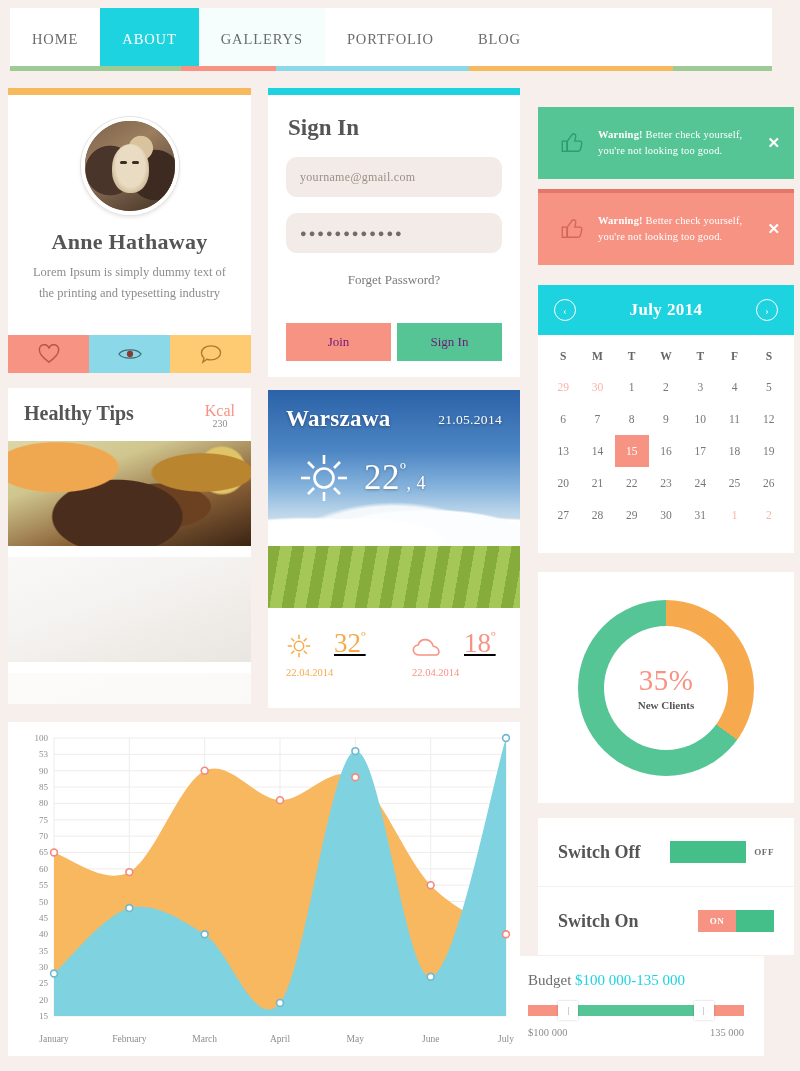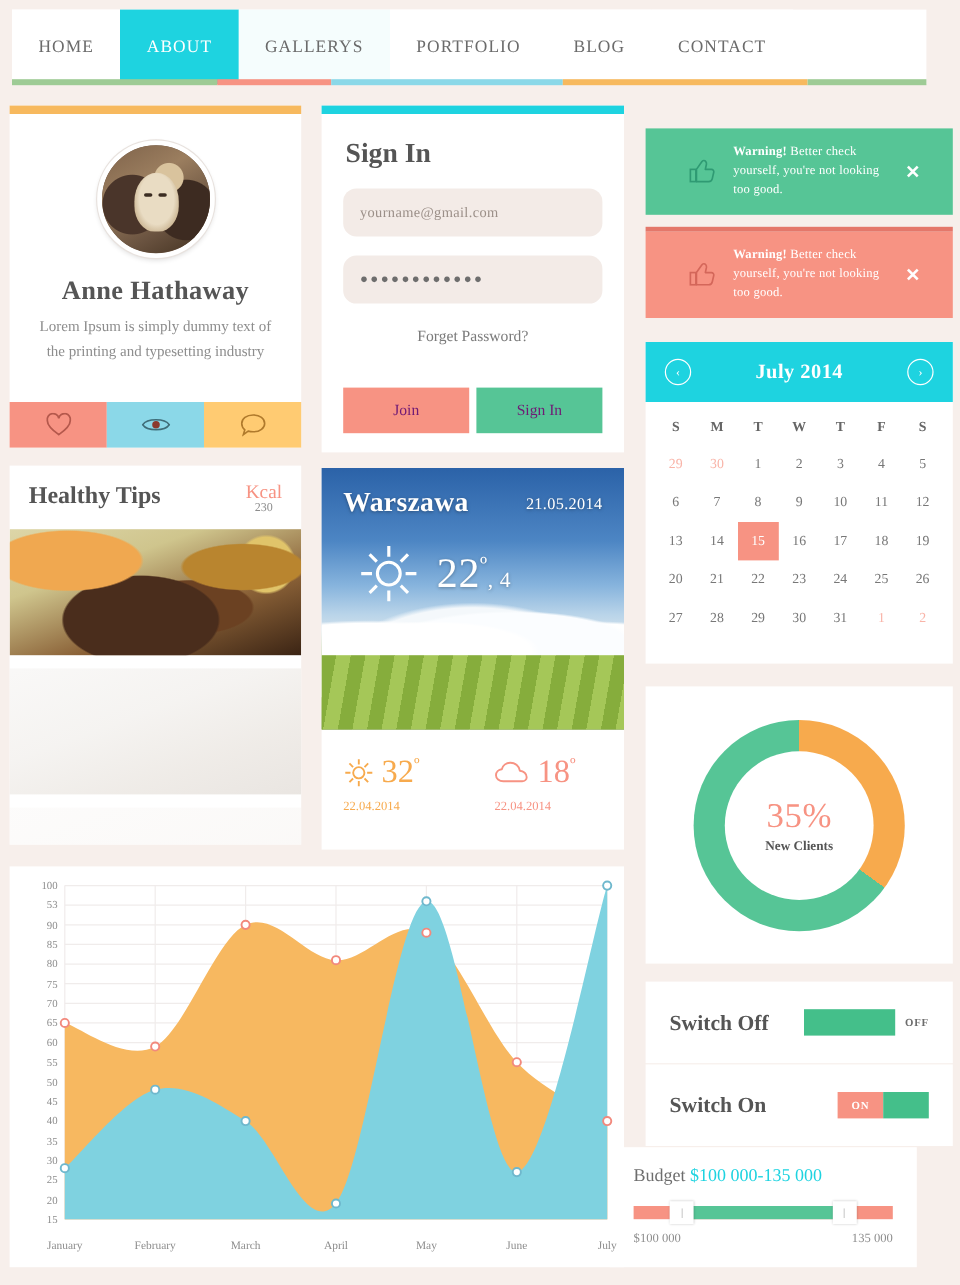--- a/index.html
+++ b/index.html
@@ -61,21 +61,21 @@
   .field { margin:16px 18px 0 18px; height:40px; background:#f3ebe7; display:flex; align-items:center;
            padding:0 14px; font-size:12px; color:#9b8f88; letter-spacing:.3px;border-radius:11px; }
   .field.pw { letter-spacing:2px; color:#6d6d6d; font-size:11px; }
   .forget { text-align:center; font-size:13px; color:#7b7b7b; margin-top:19px; }
   .signin-btns { position:absolute; left:18px; right:18px; bottom:16px; display:flex; gap:6px; }
   .sbtn { flex:1; height:38px; display:flex; align-items:center; justify-content:center;
           color:#701a75; font-size:13px; cursor:pointer; }
   .sbtn.join { background:#f79383; } .sbtn.signin { background:#56c596; }
 
   
-  .alert { position:absolute; left:538px; width:256px; height:72px; display:flex; align-items:center; padding:0 27px; }
+  .alert { position:absolute; left:538px; width:256px; height:72px; display:flex; align-items:center; padding:0 14px; }
   #alert-green { top:107px; background:#56c596; }
   #alert-red { top:193px; background:#f79383; }
   #alert-red::before { content:""; position:absolute; left:0; top:-4px; width:100%; height:4px; background:#e4776a; }
   .alert-icon { width:40px; flex:none; display:flex; align-items:center; justify-content:center; }
   .alert-text { font-size:10.5px; color:#fff; line-height:1.55; letter-spacing:.2px; flex:1; padding-left:6px; }
   .alert-text b { font-weight:bold; }
   .alert-close { color:#fff; font-size:15px; font-weight:bold; cursor:pointer; padding-left:8px; }
 
   
   #calendar-card { left:538px; top:285px; width:256px; height:268px; }
@@ -124,21 +124,21 @@
   .w-city { position:absolute; left:18px; top:16px; color:#fff; font-size:23px; font-weight:bold; letter-spacing:.3px;
             text-shadow:0 1px 3px rgba(0,0,0,.35); }
   .w-date { position:absolute; right:18px; top:22px; color:#fff; font-size:13.5px; letter-spacing:.3px;
             text-shadow:0 1px 3px rgba(0,0,0,.35); }
   .w-now { position:absolute; left:30px; top:62px; display:flex; align-items:center; gap:14px; }
   .w-temp { color:#fff; font-size:35px; letter-spacing:.5px; text-shadow:0 1px 3px rgba(0,0,0,.3); }
   .w-temp sup { font-size:19px; }
   .w-temp .dec { font-size:18px; }
   .w-foot { display:flex; height:100px; }
   .w-fc { flex:1; padding:20px 0 0 18px; }
-  .w-fc-row { display:flex; align-items:center; gap:6px; }
+  .w-fc-row { display:flex; align-items:flex-end; gap:22px;text-decoration:underline; }
   .w-fc-t { font-size:27px; }
   .w-fc-t sup { font-size:15px; }
   .w-fc-d { font-size:10.5px; margin-top:8px; }
   .orange { color:#f7aa4d; } .salmon { color:#f79383; }
 
   
   #donut-card { left:538px; top:572px; width:256px; height:231px; }
   .donut-wrap { display:flex; align-items:center; justify-content:center; height:100%;text-align:right; }
   .donut { position:relative; width:176px; height:176px; border-radius:50%; }
   .donut-hole { position:absolute; left:26px; top:26px; width:124px; height:124px; border-radius:50%; background:#fff;
@@ -178,21 +178,20 @@
 </head>
 <body>
 
 <div class="nav-wrap">
   <div class="nav-list" id="nav-list">
       <div class="nav-item">HOME</div>
       <div class="nav-item active">ABOUT</div>
       <div class="nav-item tinted">GALLERYS</div>
       <div class="nav-item">PORTFOLIO</div>
       <div class="nav-item">BLOG</div>
-      <div class="nav-item">CONTACT</div>
     </div>
 </div>
 <div class="nav-stripe" id="nav-stripe">
     <div class="seg" style="background: rgb(158, 203, 149); width: 22.5%;"></div>
     <div class="seg" style="background: rgb(247, 147, 131); width: 12.4%;"></div>
     <div class="seg" style="background: rgb(139, 216, 232); width: 25.3%;"></div>
     <div class="seg" style="background: rgb(247, 185, 94); width: 26.8%;"></div>
     <div class="seg" style="background: rgb(158, 203, 149); width: 13%;"></div>
   </div>
 

